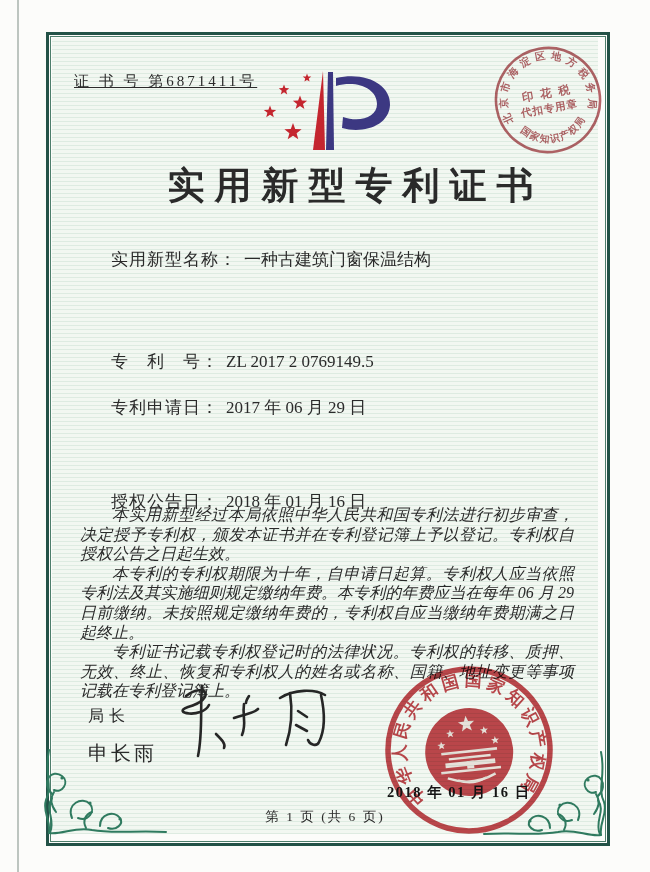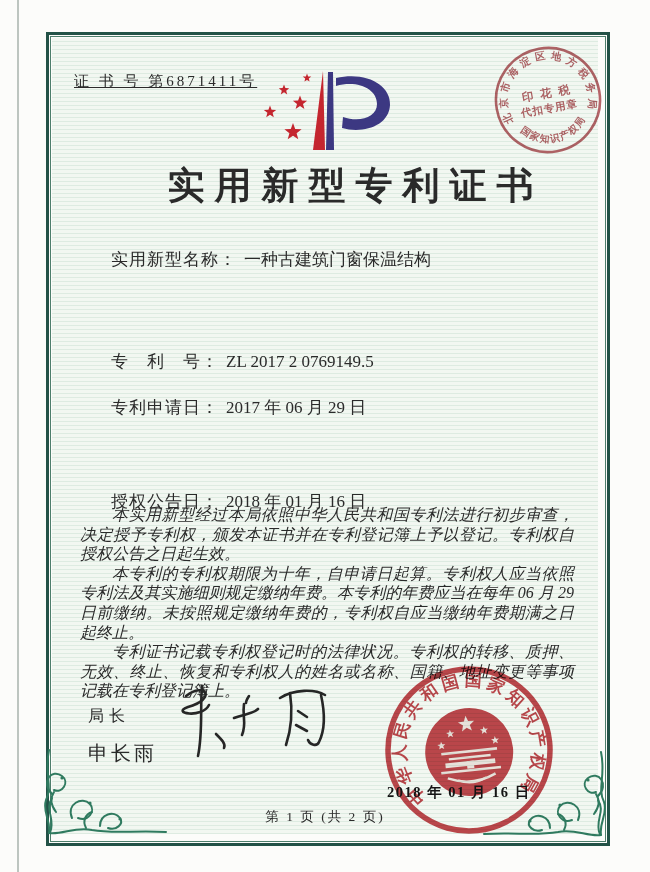--- a/index.html
+++ b/index.html
@@ -206,14 +206,14 @@
           <rect x="-3.5" y="11" width="7" height="7.5" stroke="none"></rect>
           <rect x="-30" y="19" width="60" height="2.6" stroke="none"></rect>
           <path d="M-24,26 Q0,37 24,26" fill="none" stroke-width="2.4"></path>
           <path d="M-14,29 Q0,36 14,29" fill="none" stroke-width="2"></path>
         </g>
       </g>
     </g>
   </svg>
   <div class="seal-date">2018 年 01 月 16 日</div>
 
-  <div class="footer">第 1 页 (共 2 页)</div>
+  <div class="footer">第 1 页 (共 6 页)</div>
 </div>
 
 </body></html>

